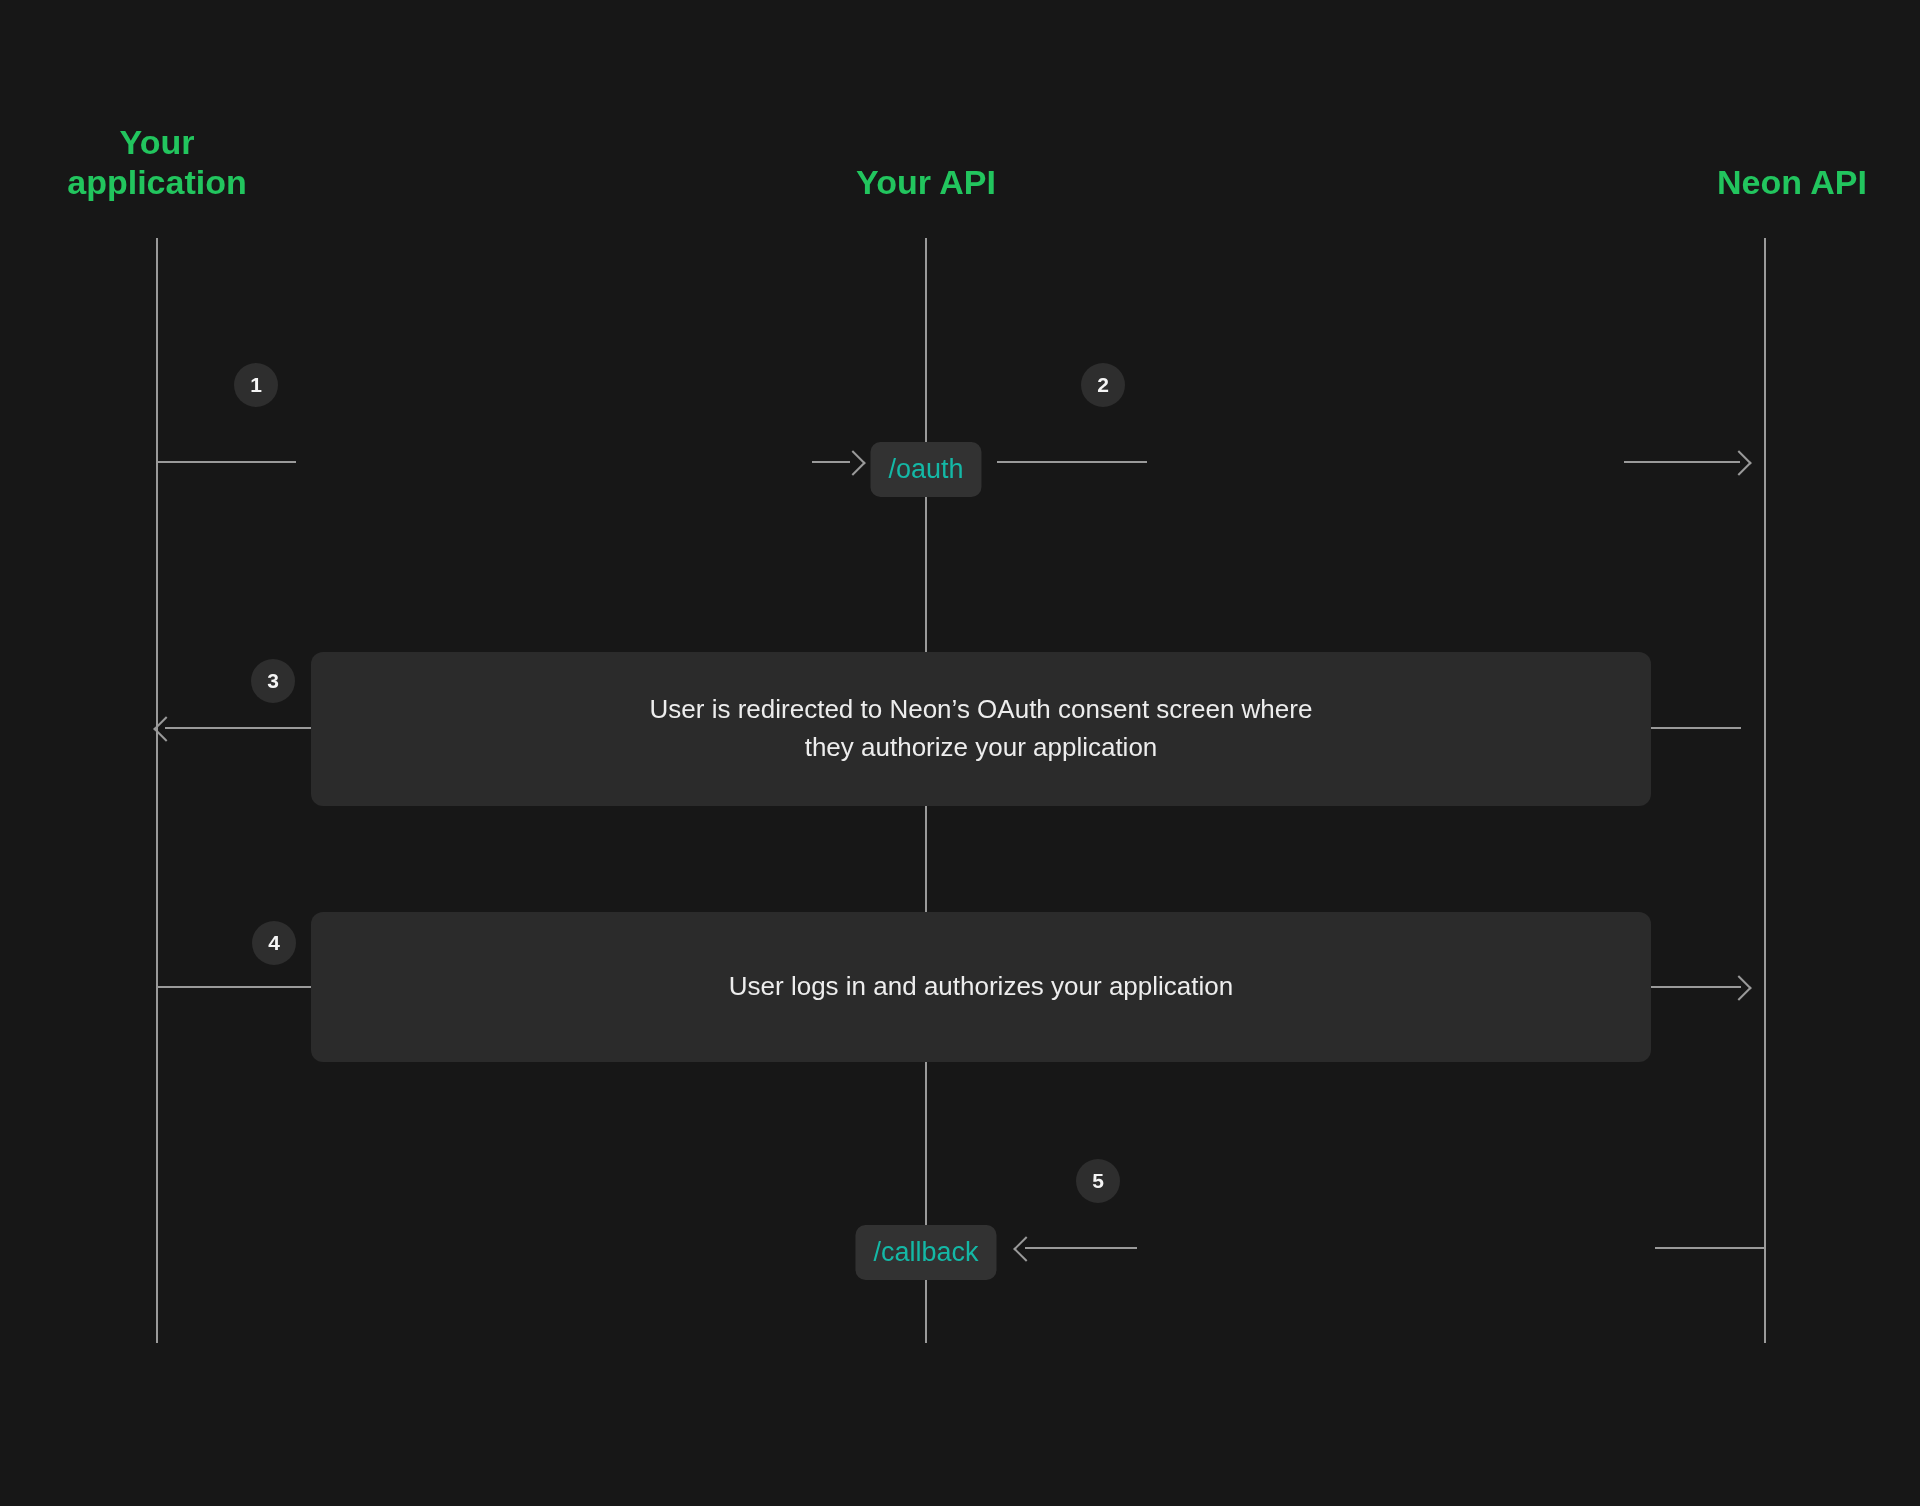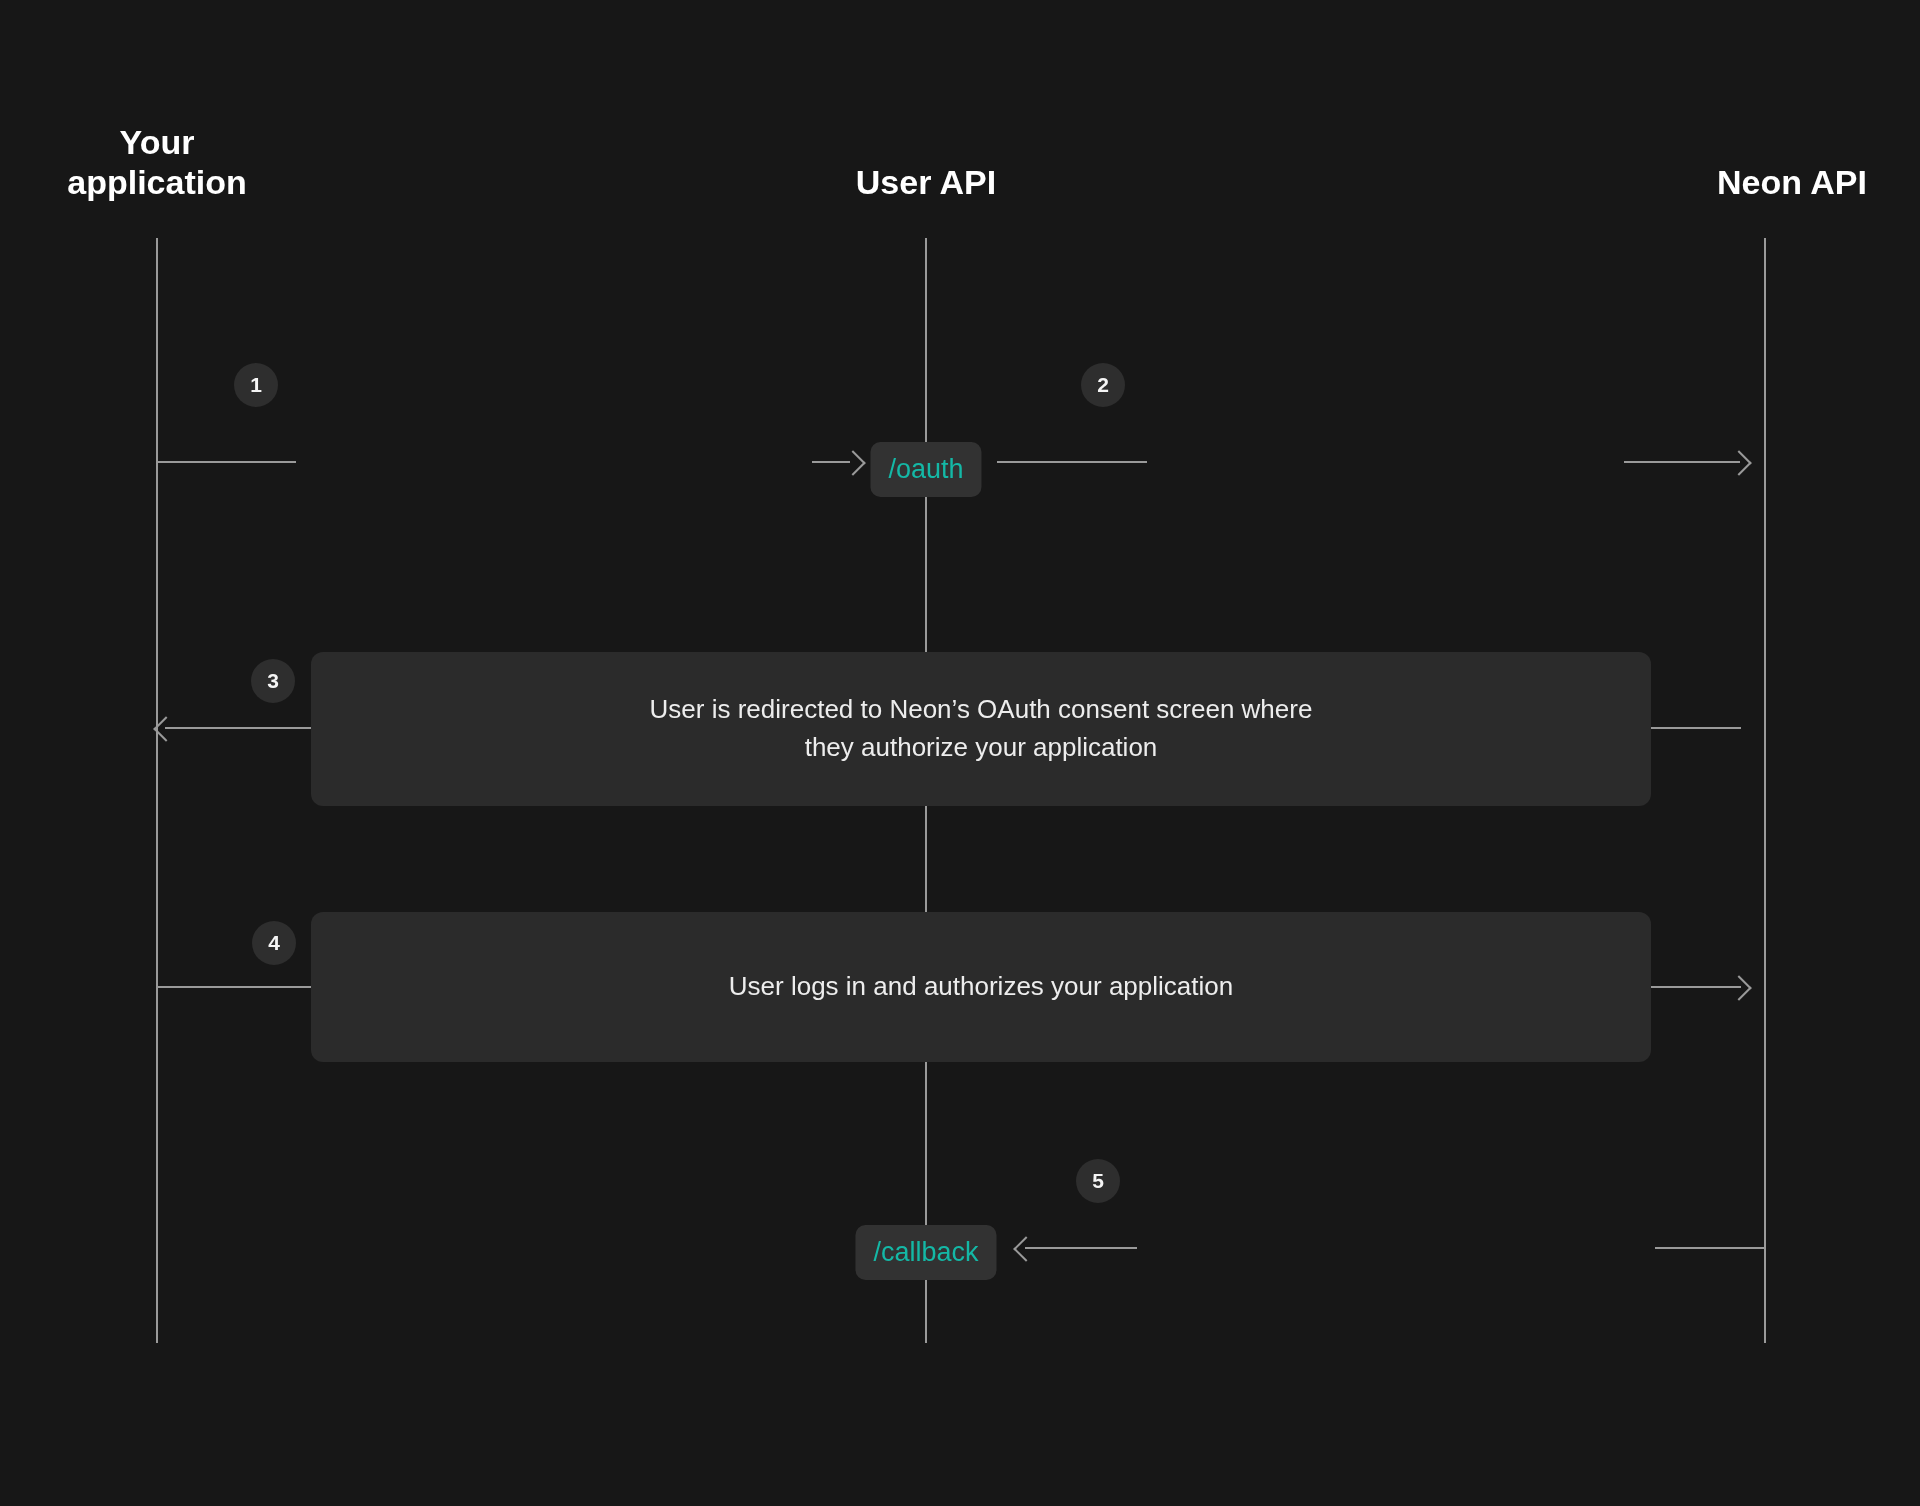--- a/index.html
+++ b/index.html
@@ -10,21 +10,21 @@
   #canvas {
     position: relative;
     width: 1920px;
     height: 1506px;
     background: #171717;
     font-family: "Liberation Sans", "DejaVu Sans", sans-serif;
     overflow: hidden;
   }
   .lane-title {
     position: absolute;
-    color: #ffffff;
+    color: #22c55e;
     font-size: 34px;
     font-weight: 700;
     line-height: 1.18;
     text-align: center;
     white-space: pre-line;
     transform: translateX(-50%);
   }
   .lifeline {
     position: absolute;
     width: 2px;
@@ -89,21 +89,21 @@
   .arrowhead.right { transform: rotate(45deg); }
   .arrowhead.left  { transform: rotate(-135deg); }
 </style>
 </head>
 <body>
 
 <div id="canvas">
 
   <div class="lane-title" style="left:157px; top:122px; width:300px;">Your
 application</div>
-  <div class="lane-title" style="left:926px; top:162px; width:300px;">User API</div>
+  <div class="lane-title" style="left:926px; top:162px; width:300px;">Your API</div>
   <div class="lane-title" style="left:1792px; top:162px; width:300px;">Neon API</div>
 
   <div class="lifeline" style="left:156px; top:238px; height:1105px;"></div>
   <div class="lifeline" style="left:925px; top:238px; height:1105px;"></div>
   <div class="lifeline" style="left:1764px; top:238px; height:1105px;"></div>
 
   <div class="conn" style="left:157px; top:461px; width:139px;"></div>
   <div class="conn" style="left:812px; top:461px; width:38px;"></div>
   <div class="arrowhead right" style="left:844px; top:454px;"></div>
   <div class="badge" style="left:234px; top:363px;">1</div>

